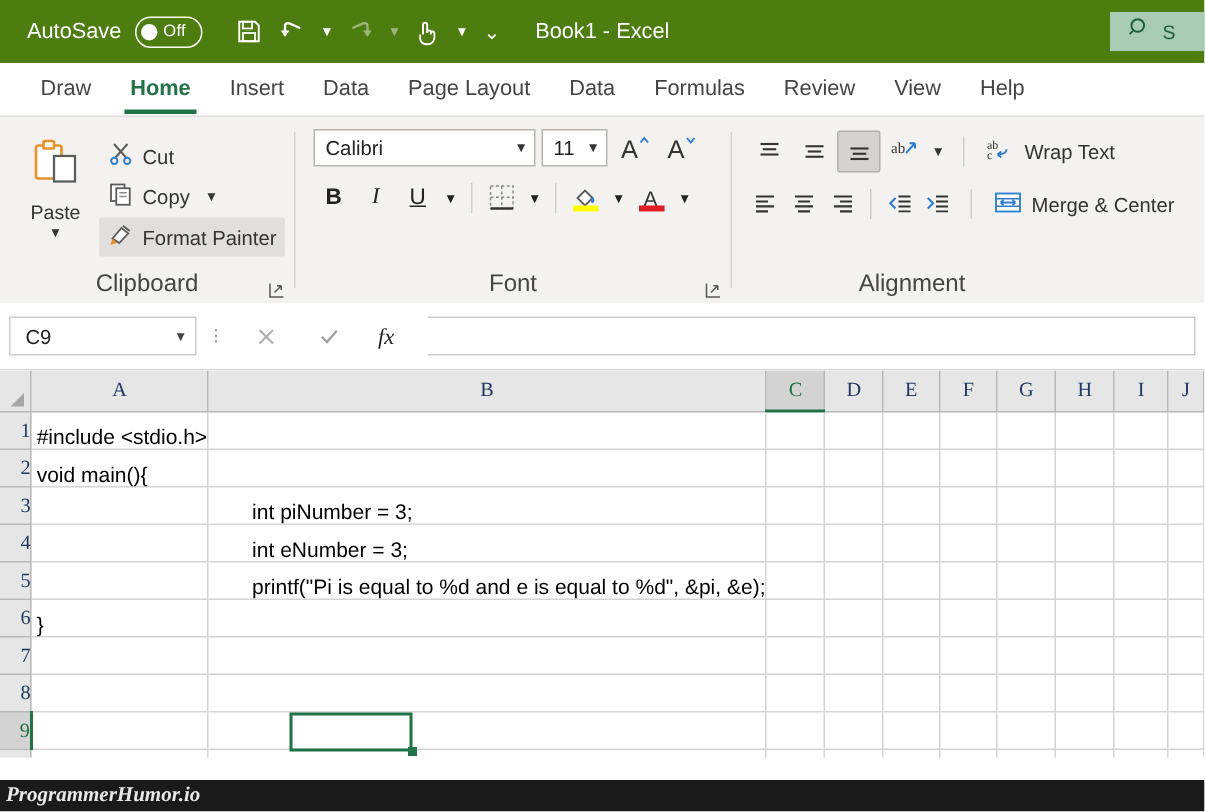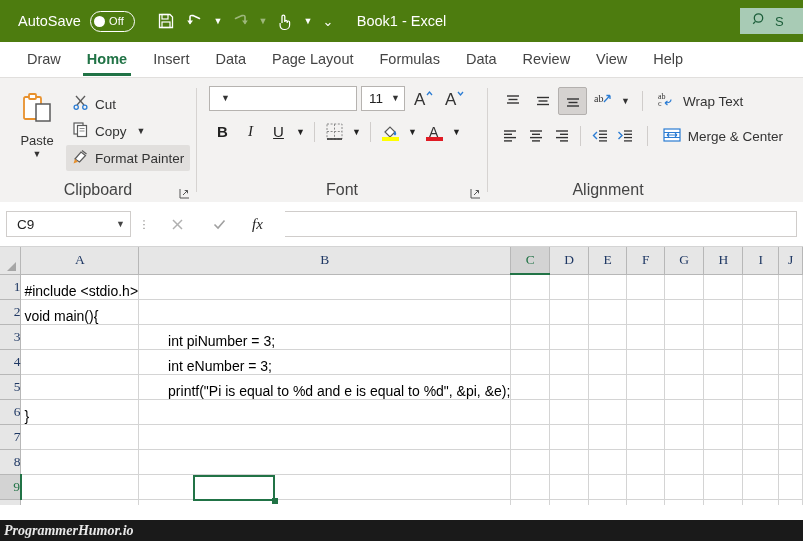--- a/index.html
+++ b/index.html
@@ -261,22 +261,22 @@
     <span class="sph">S</span>
   </div>
 </div>
 
 <div class="tabbar">
   <div class="tab">Draw</div>
   <div class="tab active">Home</div>
   <div class="tab">Insert</div>
   <div class="tab">Data</div>
   <div class="tab">Page Layout</div>
+  <div class="tab">Data</div>
   <div class="tab">Formulas</div>
-  <div class="tab">Data</div>
   <div class="tab">Review</div>
   <div class="tab">View</div>
   <div class="tab">Help</div>
 </div>
 
 <div class="ribbon">
 
   <div class="grp grp-clip">
     <div class="paste-btn">
       <span>
@@ -332,20 +332,21 @@
           <path d="M1 1 V10 H10" fill="none" stroke="#555" stroke-width="1"></path>
           <path d="M4 7 L8.5 2.5 M8.5 2.5 H5.7 M8.5 2.5 V5.3" stroke="#555" stroke-width="1" fill="none"></path>
         </svg>
     </div>
   </div>
   <div class="grp-sep"></div>
 
   <div class="grp grp-font">
     <div class="font-row1">
       <div class="combo fname">
+        <span class="cv">Calibri</span>
         <span class="cc">▼</span>
       </div>
       <div class="combo fsize">
         <span class="cv">11</span>
         <span class="cc">▼</span>
       </div>
       <div class="azbtn">
         <svg width="21" height="21" viewBox="0 0 21 21">
             <text x="2" y="17" font-family="Liberation Sans" font-size="17" fill="#333">A</text>
             <path d="M15 7 L17.5 4 L20 7" fill="none" stroke="#2b7cd3" stroke-width="1.3"></path>

